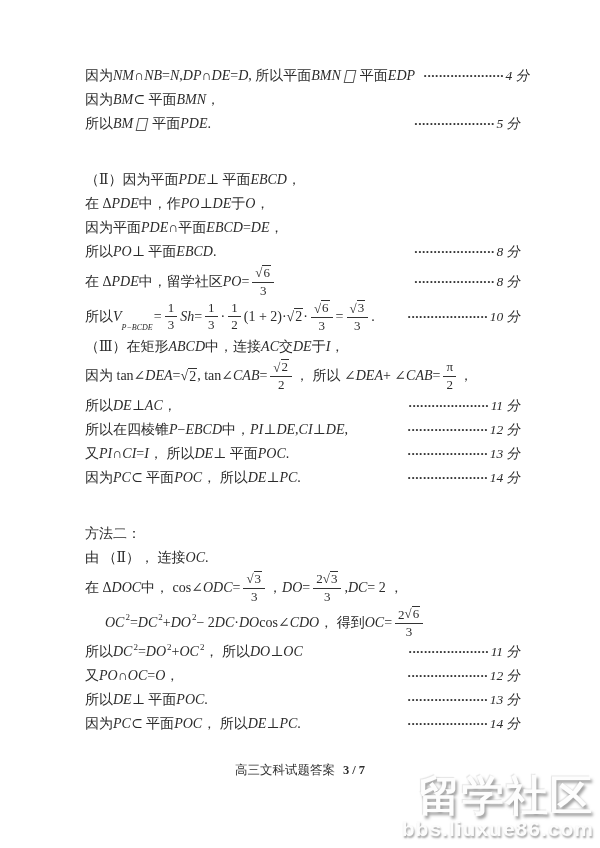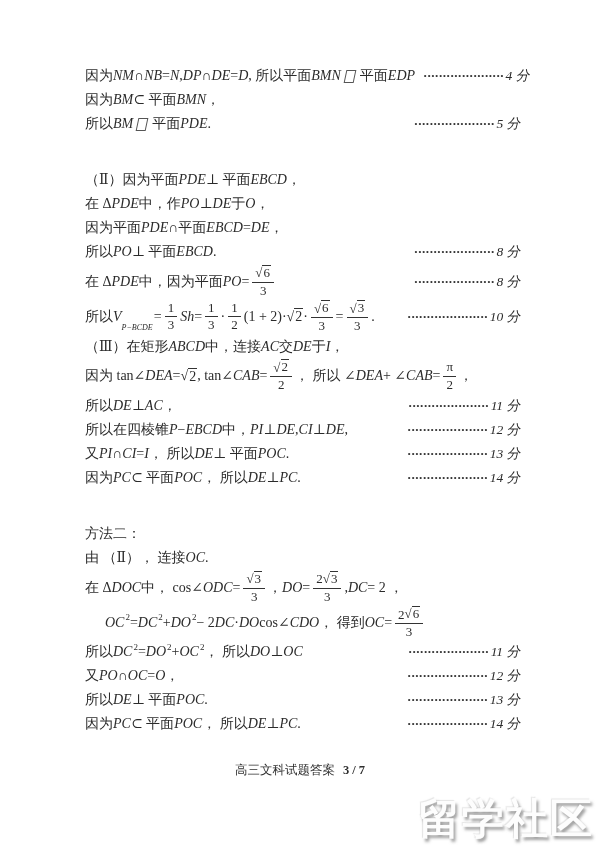--- a/index.html
+++ b/index.html
@@ -145,21 +145,21 @@
             <span class="tx"> ⊥ 平面 </span>
             <span class="it">EBCD</span>
             <span class="tx"> .</span>
           </span>
           <span class="tail"><span class="leader">·····················</span><span class="score">8 分</span></span>
         </div>
         <div class="line">
           <span class="expr">
             <span class="tx">在 Δ</span>
             <span class="it">PDE</span>
-            <span class="tx"> 中，因为平面 </span>
+            <span class="tx"> 中，留学社区 </span>
             <span class="it">PO</span>
             <span class="tx"> = </span>
             <span class="frac">
               <span class="num">
                 <span class="sqrt">
                   <span class="rad">√</span>
                   <span class="vinc">6</span>
                 </span>
               </span>
               <span class="den">
@@ -488,14 +488,15 @@
         </div>
       </div>
     </div>
 
   <div class="footer">
     <span>高三文科试题答案</span><span class="pg">3 / 7</span>
   </div>
 
   <div class="watermark">
     <div class="wm-title">留学社区</div>
+    <div class="wm-url">bbs.liuxue86.com</div>
   </div>
 </div>
 
 </body></html>

